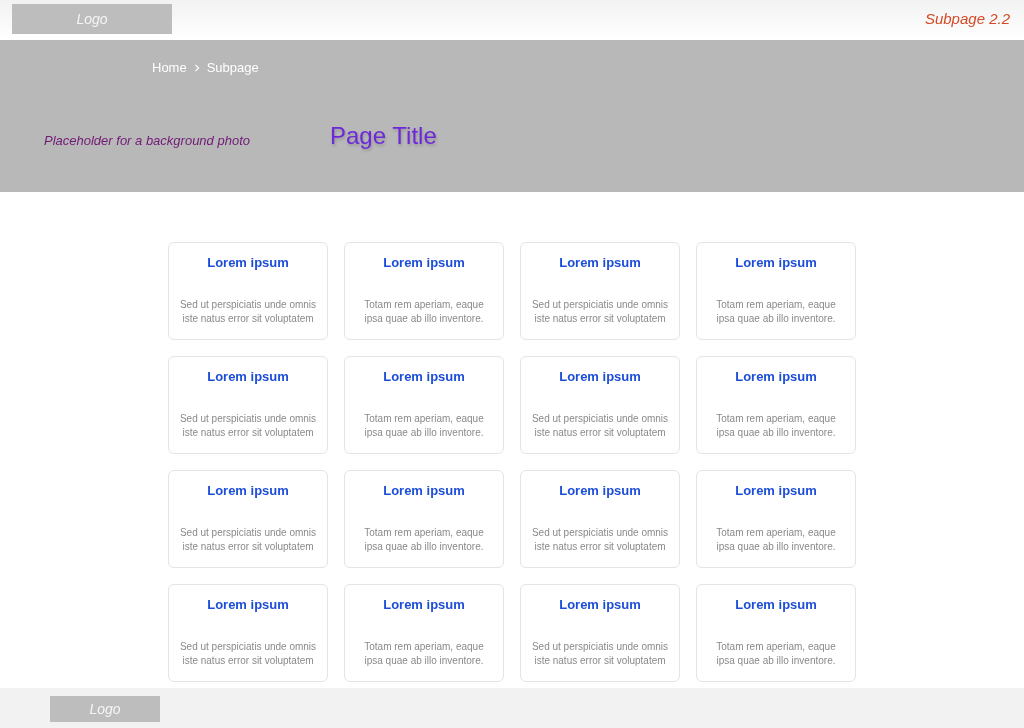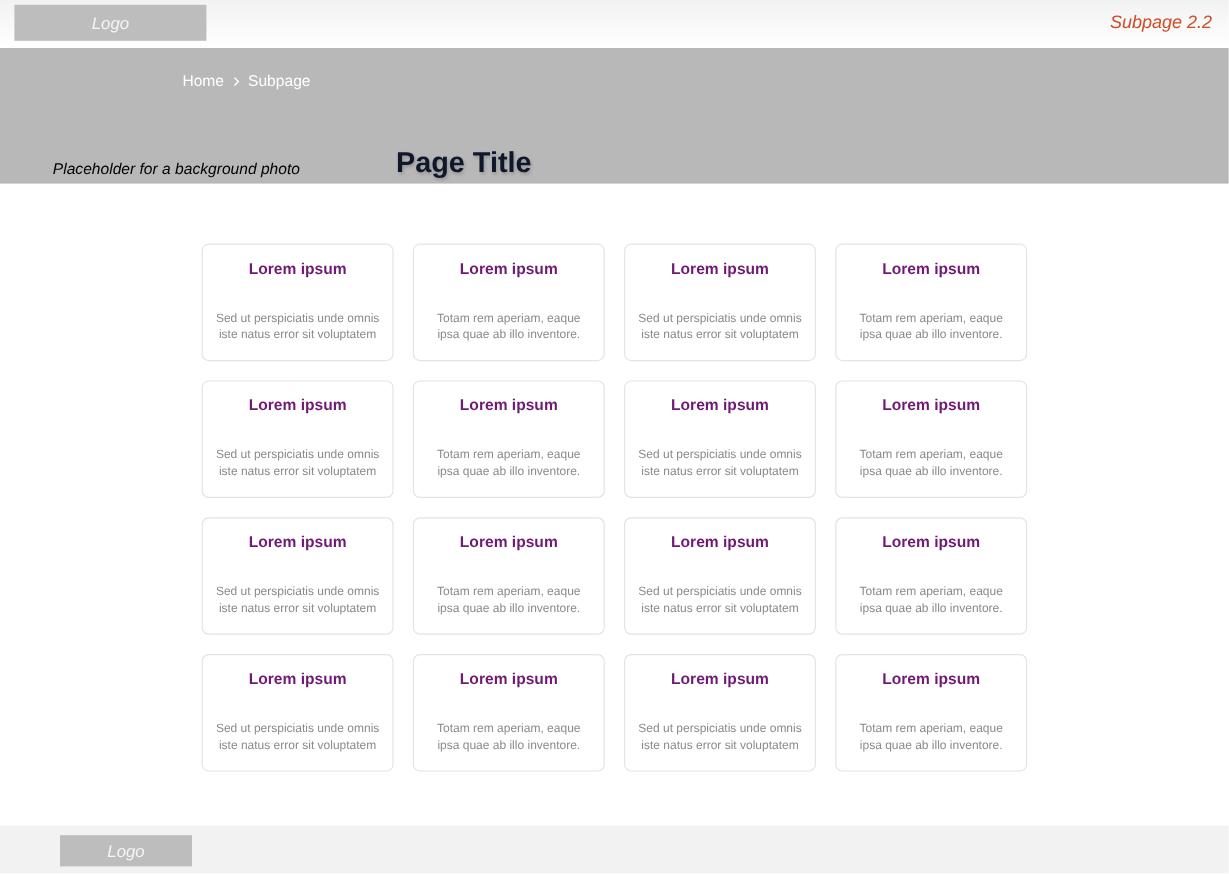--- a/index.html
+++ b/index.html
@@ -21,39 +21,39 @@
   .logo-box span {
     color: #f5f5f5; font-style: italic; font-size: 14px;
   }
   .version {
     position: absolute; right: 14px; top: 10px;
     color: #d24a26; font-size: 15px; font-style: italic;
   }
 
   
   .hero {
-    height: 113px;
+    height: 152px;
     background: #b8b8b8;
     position: relative;
     color: #ffffff;
   }
   .breadcrumb {
     position: absolute; left: 152px; top: 20px;
     font-size: 13px;
     display: flex; align-items: center; gap: 6px;
   }
   .breadcrumb a { color: #ffffff; text-decoration: none; }
   .chev { display:inline-block; }
   .bg-placeholder {
     position: absolute; left: 44px; top: 93px;
-    font-style: italic; font-size: 13px; color: #000000;
+    font-style: italic; font-size: 13px; color: #701a75;
   }
   .page-title {
     position: absolute; left: 330px; top: 82px;
-    font-size: 24px; font-weight: bold; color: #0f172a;
+    font-size: 24px; font-weight: normal; color: #6d28d9;
     text-shadow: 1px 2px 3px rgba(0,0,0,.2);
   }
   .search-wrap {
     position: absolute; left: 492px; top: 70px;
     width: 210px;
   }
   .search-label { font-size: 10px; color: #ffffff; margin-bottom: 4px; display:block; }
   .search-box {
     display:flex; background:#ffffff; border-radius:3px;
     box-shadow: 0 2px 5px rgba(0,0,0,.2); overflow:hidden;
@@ -76,21 +76,21 @@
     grid-template-columns: repeat(4, 160px);
     gap: 16px;
   }
   .card {
     border:1px solid #e4e4e4; border-radius:6px;
     padding:12px 10px 14px 10px;
     text-align:center;
     min-height: 84px;
   }
   .card h3 {
-    color:#701a75; font-size:13px; font-weight:bold; margin-bottom:6px;
+    color:#1d4ed8; font-size:13px; font-weight:bold; margin-bottom:6px;
   }
   .card p {
     color:#8a8a8a; font-size:10px; line-height:1.35;margin-top:28px;
   }
 
   
   .footer {
     position:absolute; bottom:0; left:0; right:0; height:40px;
     background:#f2f2f2;
   }

